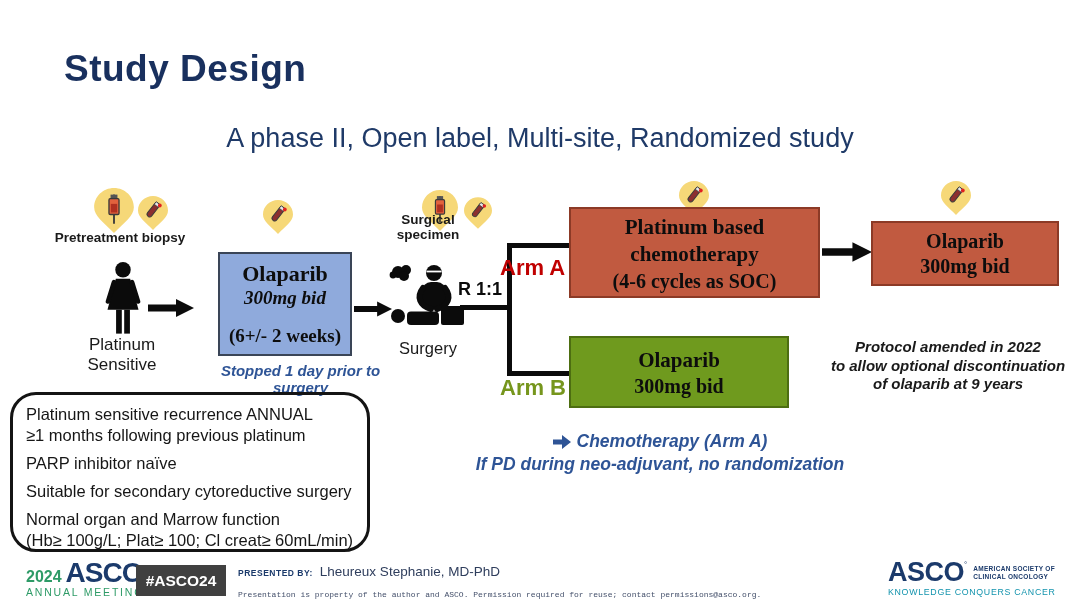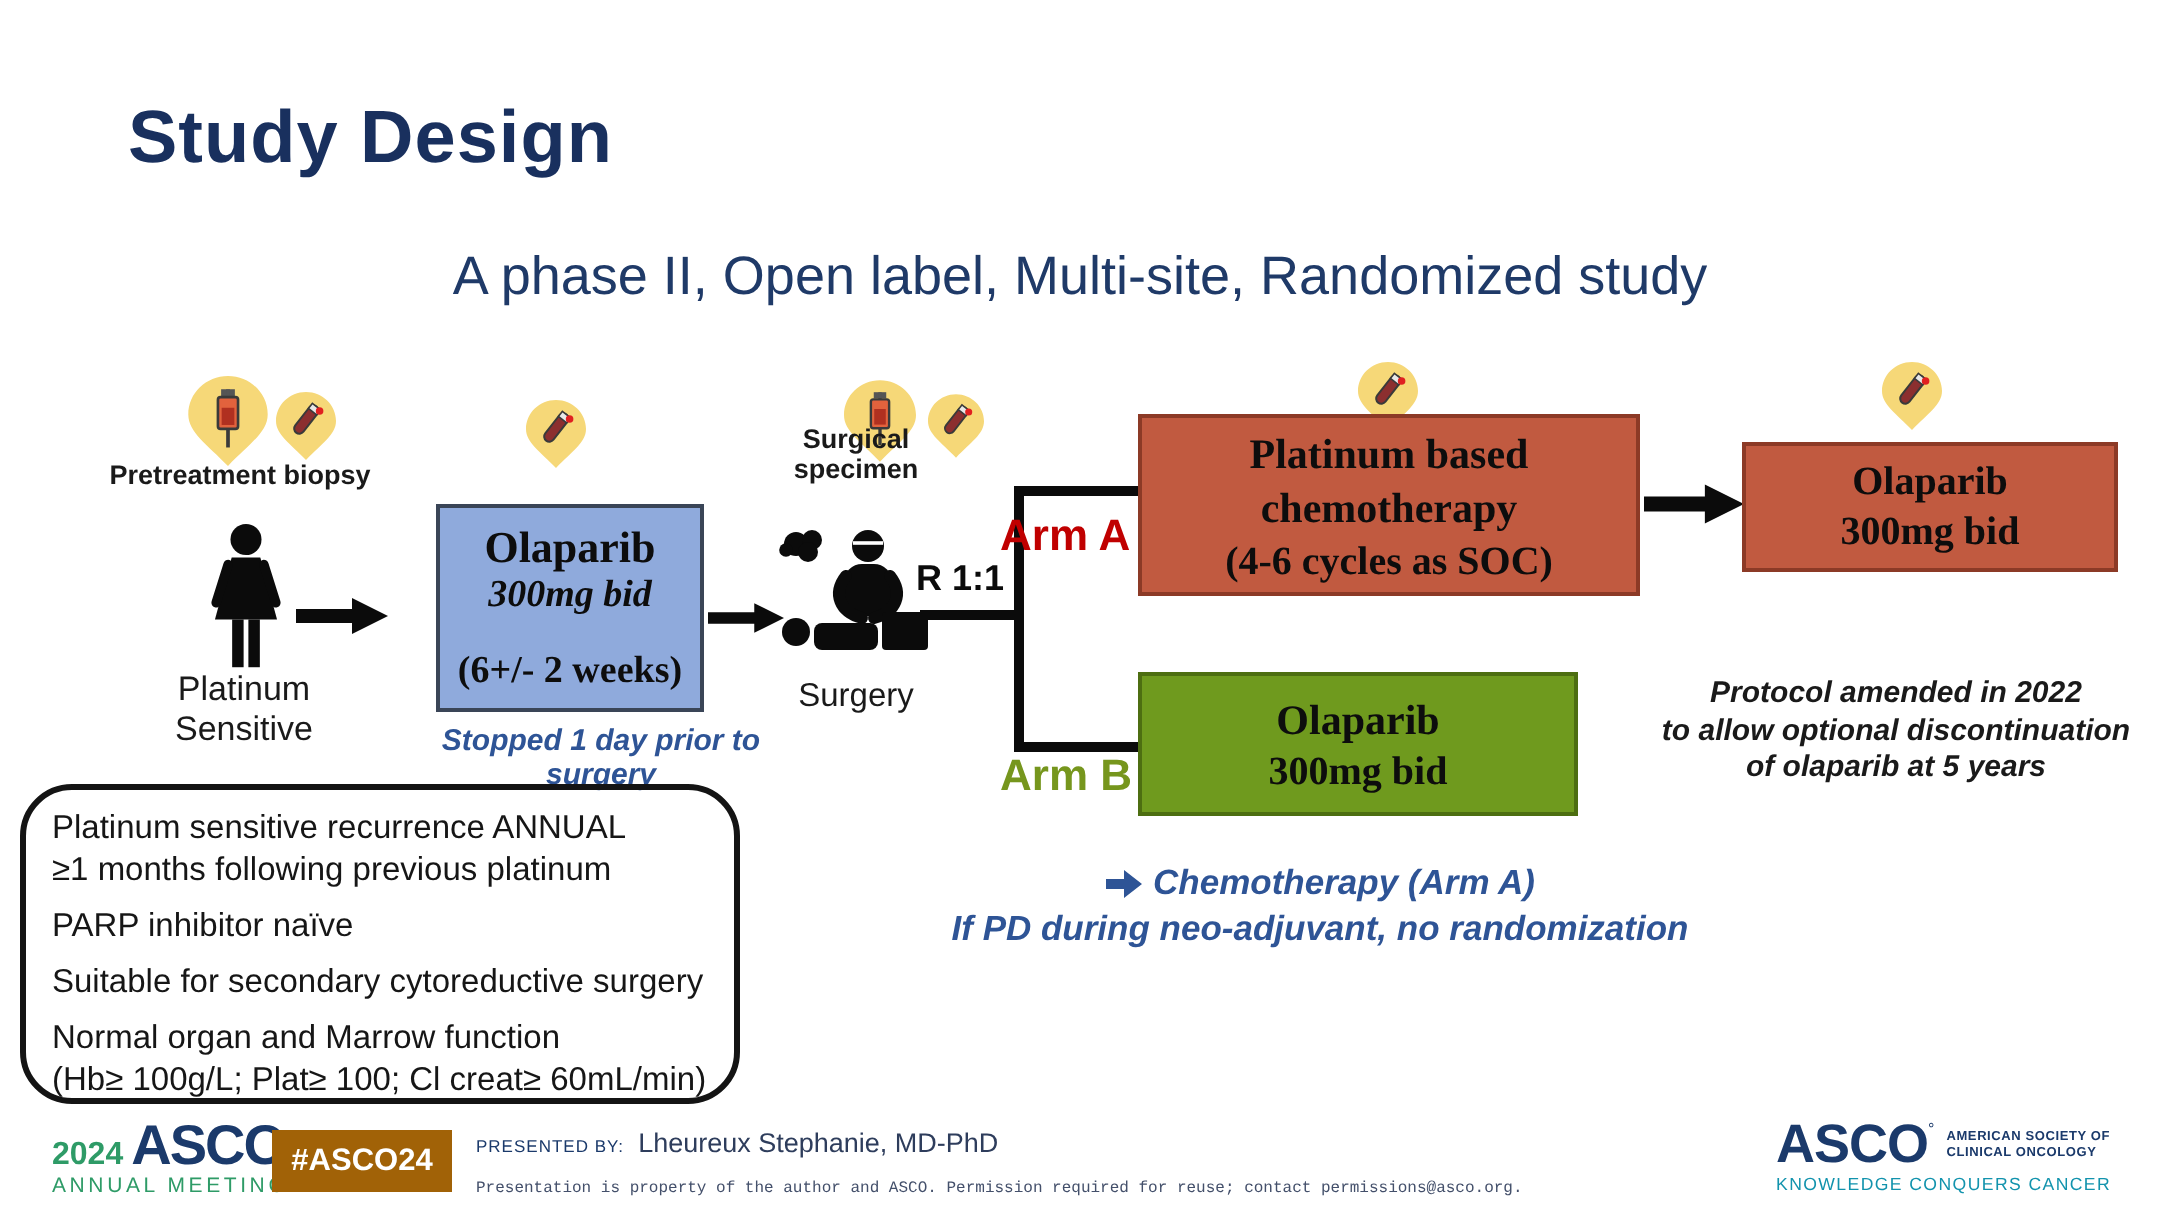--- a/index.html
+++ b/index.html
@@ -47,27 +47,27 @@
   
   .footer-navy { color:#1b3a6b; }
   .footer-green{ color:#2e9b67; }
   .lockup { left:26px; top:560px; }
   .lockup-row { display:flex; align-items:baseline; }
   .lockup-year { font-size:16px; font-weight:700; }
   .lockup-org  { font-size:28px; font-weight:800; letter-spacing:-1px; margin-left:4px; line-height:26px; }
   .lockup-reg  { font-size:8px; vertical-align:top; }
   .lockup-meeting { font-size:10.5px; letter-spacing:1.8px; margin-top:0px; }
   .hashtag {
-    left:136px; top:565px; width:90px; height:31px; background:#a16207;
+    left:136px; top:565px; width:90px; height:31px; background:#404040;
     color:#ffffff; font-size:15.5px; font-weight:700;
     display:flex; align-items:center; justify-content:center;
   }
   .presented { left:238px; top:564px; }
   .presented-row { display:flex; align-items:baseline; }
-  .presented-label { font-size:8.5px; font-weight:400; color:#1b3a6b; letter-spacing:0.5px; }
+  .presented-label { font-size:8.5px; font-weight:700; color:#1b3a6b; letter-spacing:0.5px; }
   .presenter { font-size:13.5px; color:#2e3d5c; margin-left:7px; }
   .disclaimer { font-size:8px; color:#44506b; margin-top:11px;font-family:Liberation Mono, monospace; }
   .asco-logo { right:12px; top:560px; width:180px; }
   .asco-logo-row { display:flex; align-items:flex-start; justify-content:flex-start; }
   .asco-logo-org { font-size:27px; font-weight:800; letter-spacing:-0.5px; line-height:25px; }
   .asco-logo-society { font-size:6.5px; font-weight:700; line-height:8px; margin-left:6px; margin-top:5px; letter-spacing:0.3px; }
   .asco-logo-tagline { font-size:8.8px; font-weight:400; color:#1293ad; letter-spacing:0.7px; margin-top:2px; }
 
   svg { display:block; }
 </style>
@@ -235,21 +235,21 @@
   </div>
 
   <div class="abs fbox box-green" style="left:569px; top:336px; width:220px; height:72px; padding-top:9px; line-height:26px;">
     <div class="l-big" style="font-size:21px;">Olaparib</div>
     <div class="l-med" style="font-size:20px;">300mg bid</div>
   </div>
 
   <div class="abs black-note" style="left:816px; top:338px; width:264px; text-align:center; font-size:15px; line-height:18.5px;">
     <div>Protocol amended in 2022</div>
     <div>to allow optional discontinuation</div>
-    <div>of olaparib at 5 years</div>
+    <div>of olaparib at 9 years</div>
   </div>
 
   <div class="abs blue-note" style="left:450px; top:430px; width:420px; text-align:center; font-size:17.5px; line-height:23px;">
     <div style="display:flex; align-items:center; justify-content:center;">
       <span style="margin-right:6px; display:inline-flex;">
         <svg width="18" height="14" viewBox="0 0 18 14">
             <polygon points="0,4.5 9,4.5 9,0 18,7 9,14 9,9.5 0,9.5" fill="#2e5496"></polygon>
           </svg>
       </span>
       <span>Chemotherapy (Arm A)</span>

